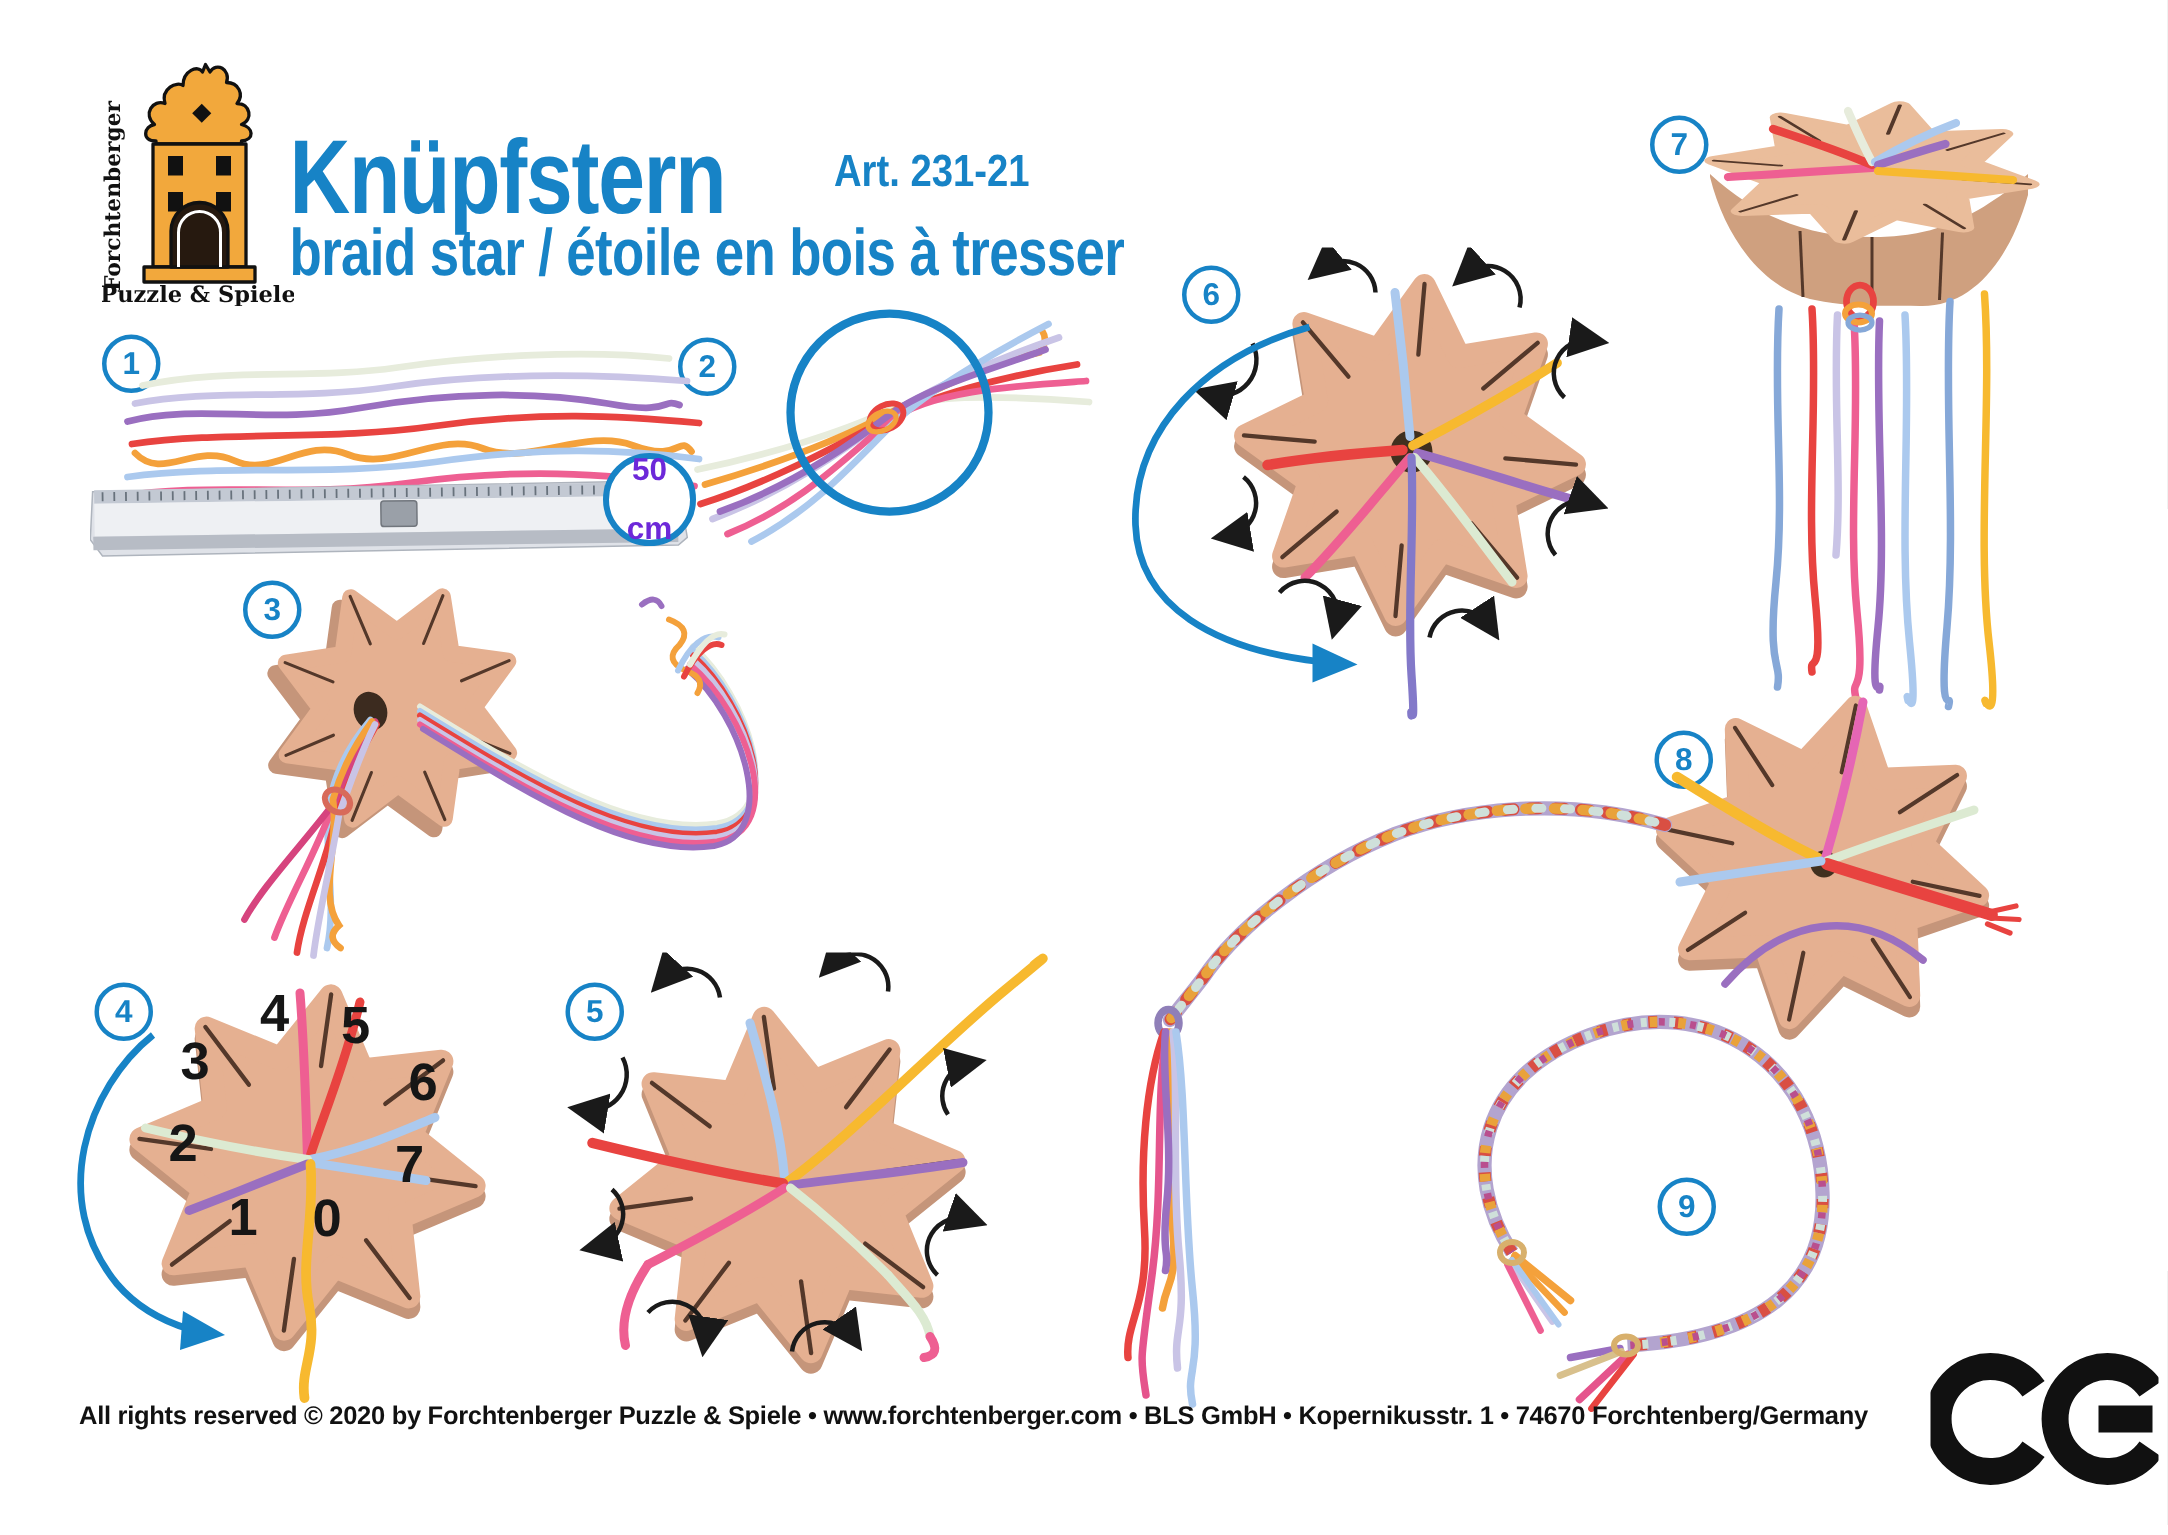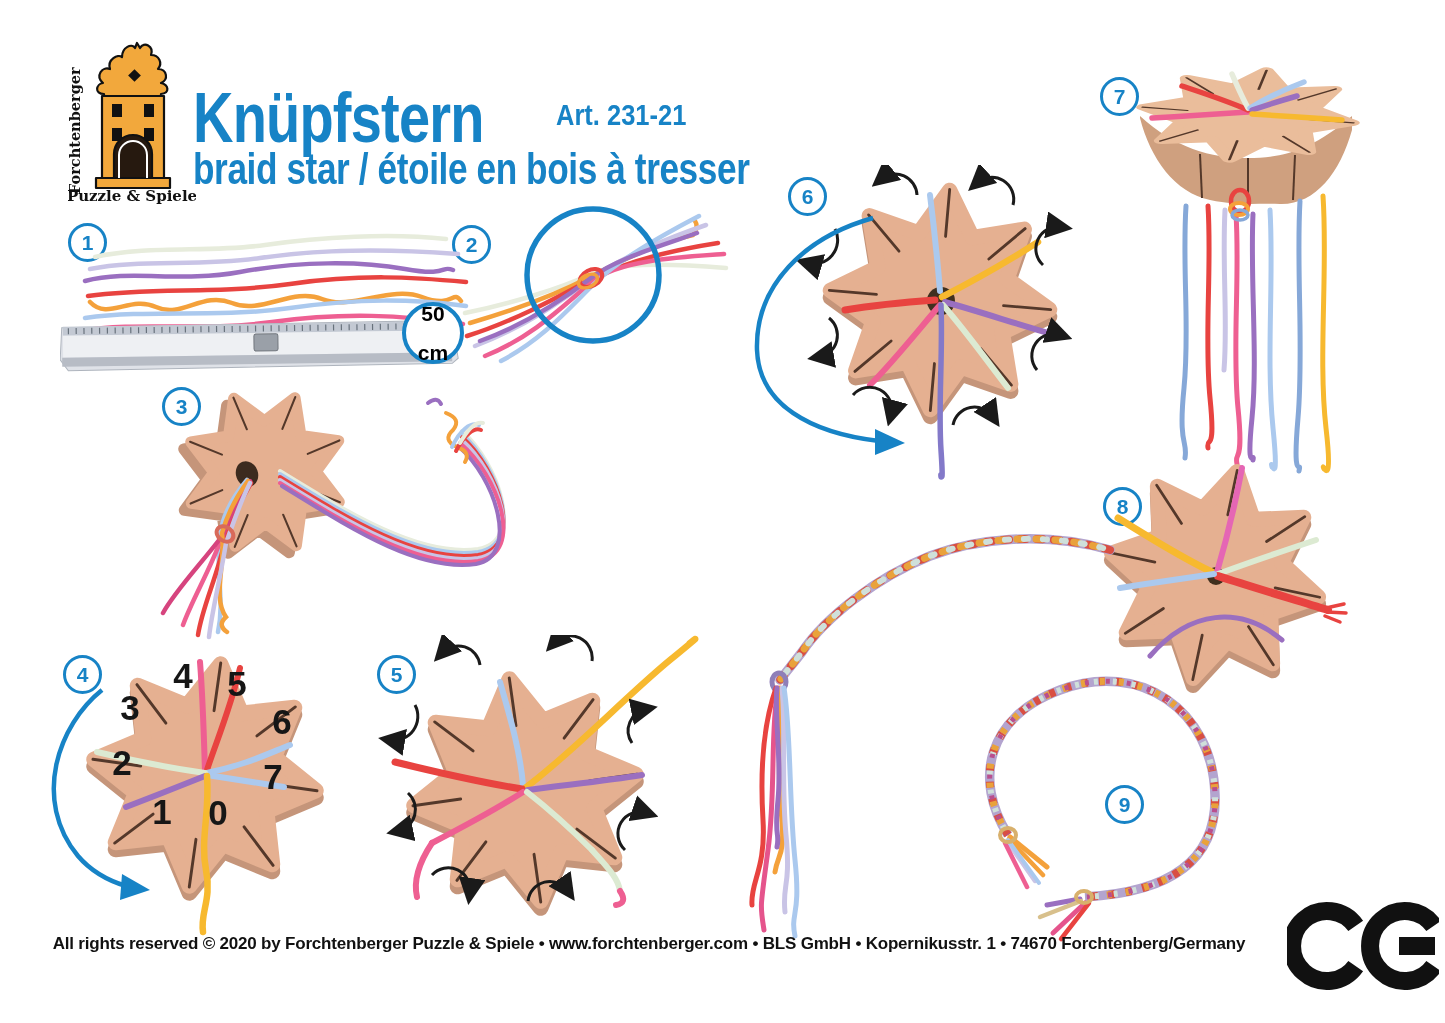--- a/index.html
+++ b/index.html
@@ -21,21 +21,21 @@
   .artno{
     color:var(--accent);font-weight:bold;font-size:30px;
     display:inline-block;transform:scaleX(.85);transform-origin:left top;white-space:nowrap;
   }
   .subtitle{
     color:var(--accent);font-weight:bold;font-size:44px;letter-spacing:-.5px;
     display:inline-block;transform:scaleX(.8);transform-origin:left top;white-space:nowrap;
   }
   .measure{
     position:absolute;width:54px;height:54px;border:4px solid var(--accent);border-radius:50%;
-    background:#fff;color:#000000;font-weight:bold;font-size:21px;line-height:.92;
+    background:#fff;color:#6d28d9;font-weight:bold;font-size:21px;line-height:.92;
     display:flex;flex-direction:column;align-items:center;justify-content:center;gap:20px;
   }
   .ptnum{
     position:absolute;transform:translate(-50%,-50%);
     color:#161616;font-weight:bold;font-size:35px;
   }
   .footer{
     position:absolute;left:4px;top:934px;width:1290px;text-align:center;
     color:#111;font-weight:bold;font-size:17px;letter-spacing:-.2px;white-space:nowrap;
   }

